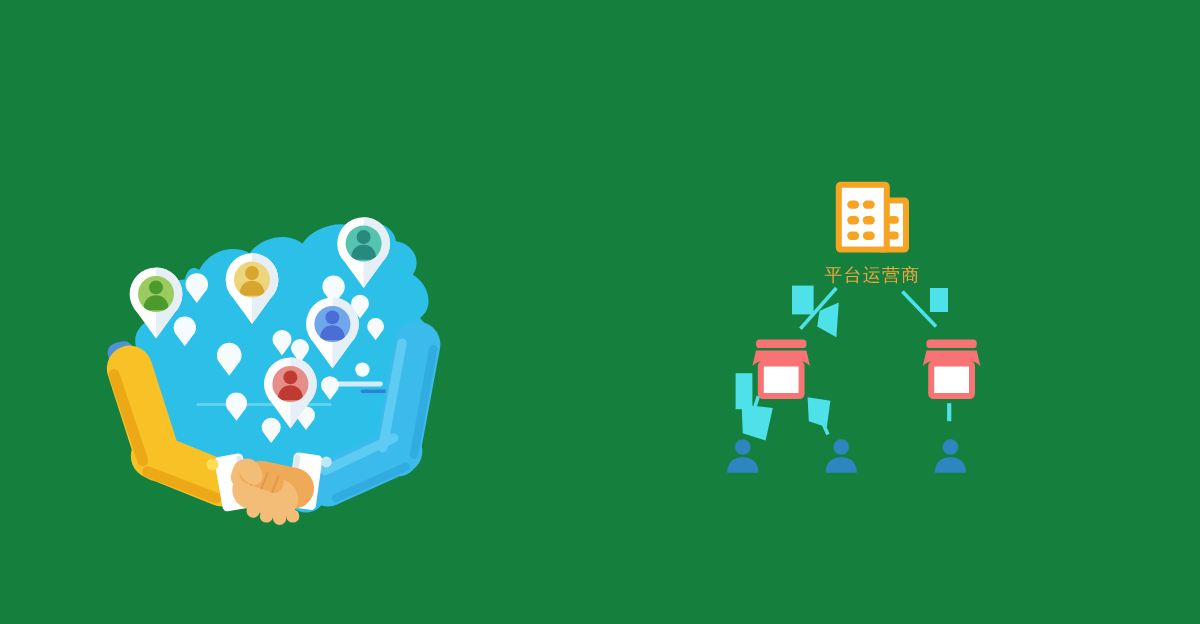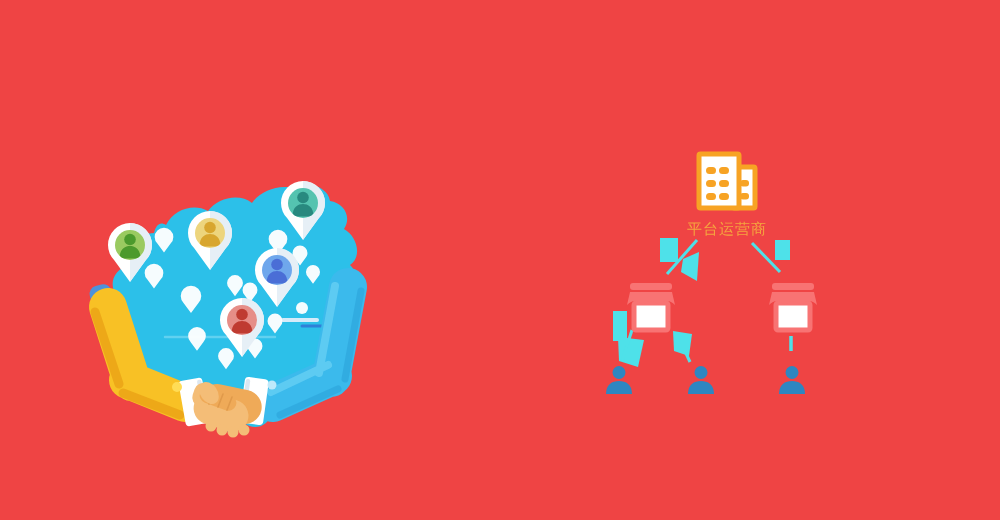--- a/index.html
+++ b/index.html
@@ -1,16 +1,16 @@
 <!DOCTYPE html>
 <html><head>
 <meta charset="utf-8">
 <style>
   html,body{margin:0;padding:0;background:#ffffff;}
-  .canvas{position:relative;width:1000px;height:520px;background:#ef4444;overflow:hidden;
+  .canvas{position:relative;width:1000px;height:520px;background:#15803d;overflow:hidden;
           font-family:"Liberation Sans", sans-serif;}
   .abs{position:absolute;}
   svg{display:block;}
   text.op-label{font-family:"Liberation Sans", sans-serif;font-weight:500;letter-spacing:1px;}
 </style>
 </head>
 <body>
 
 <div class="canvas">
 

